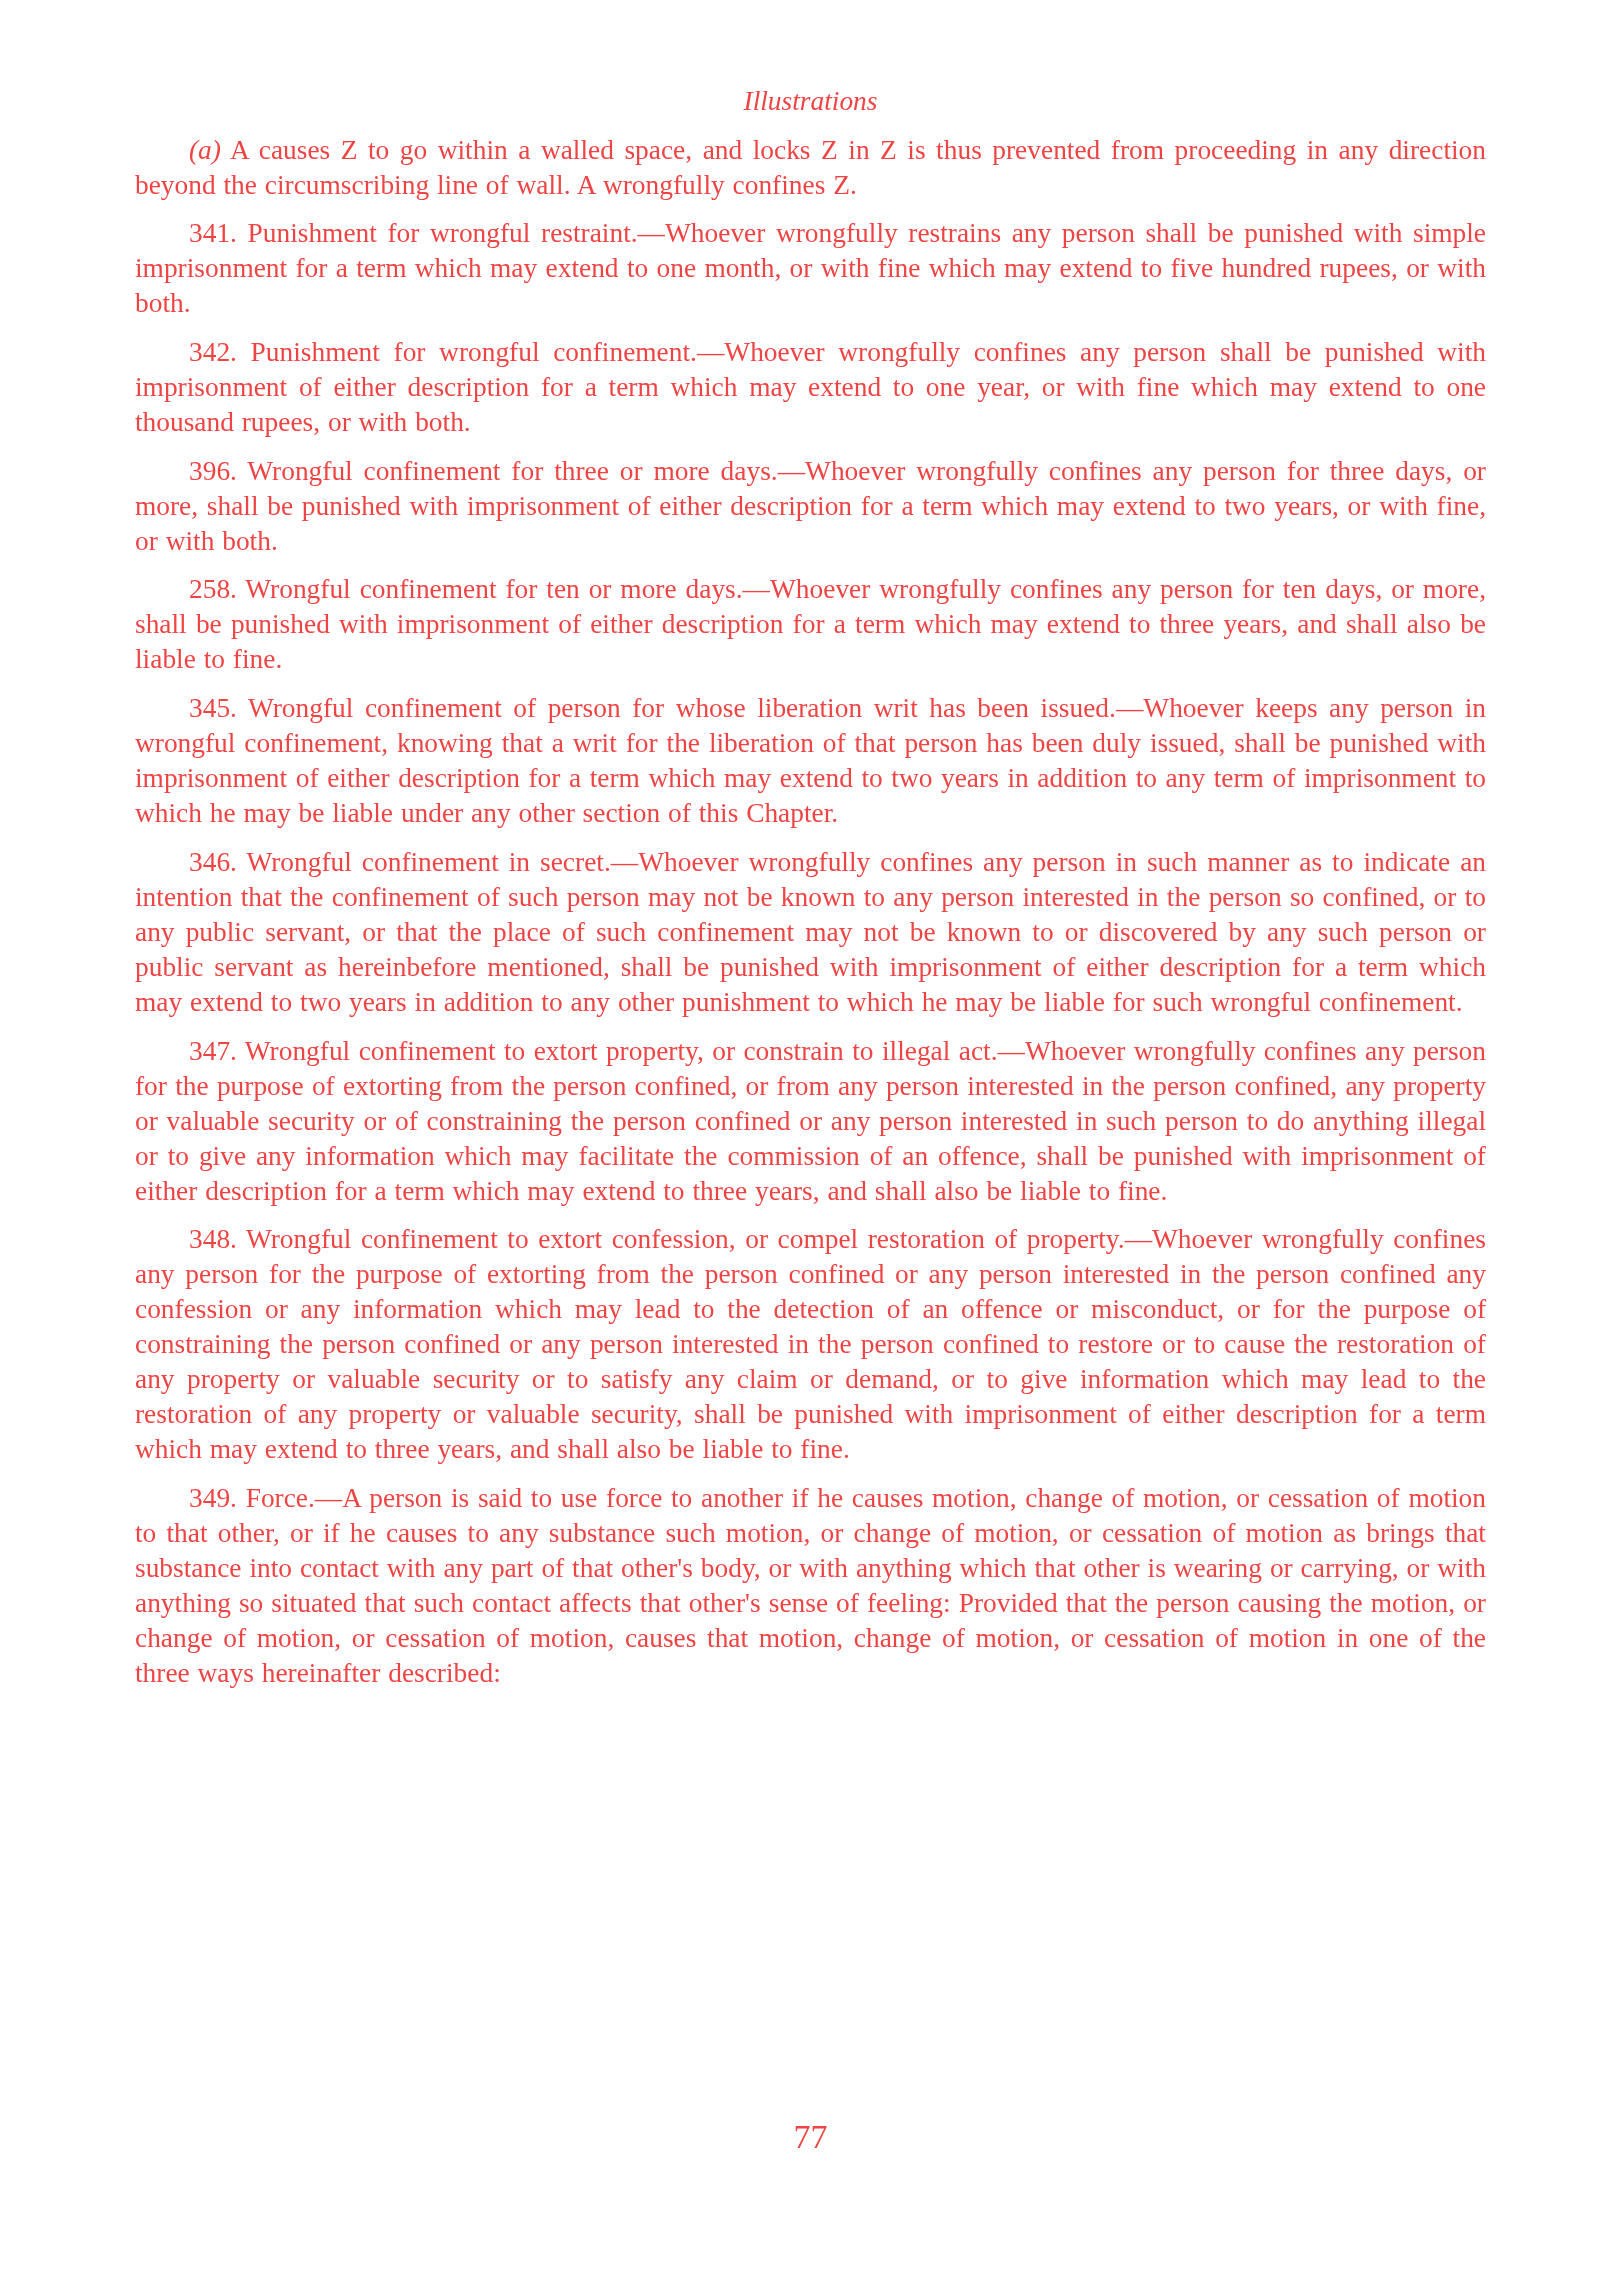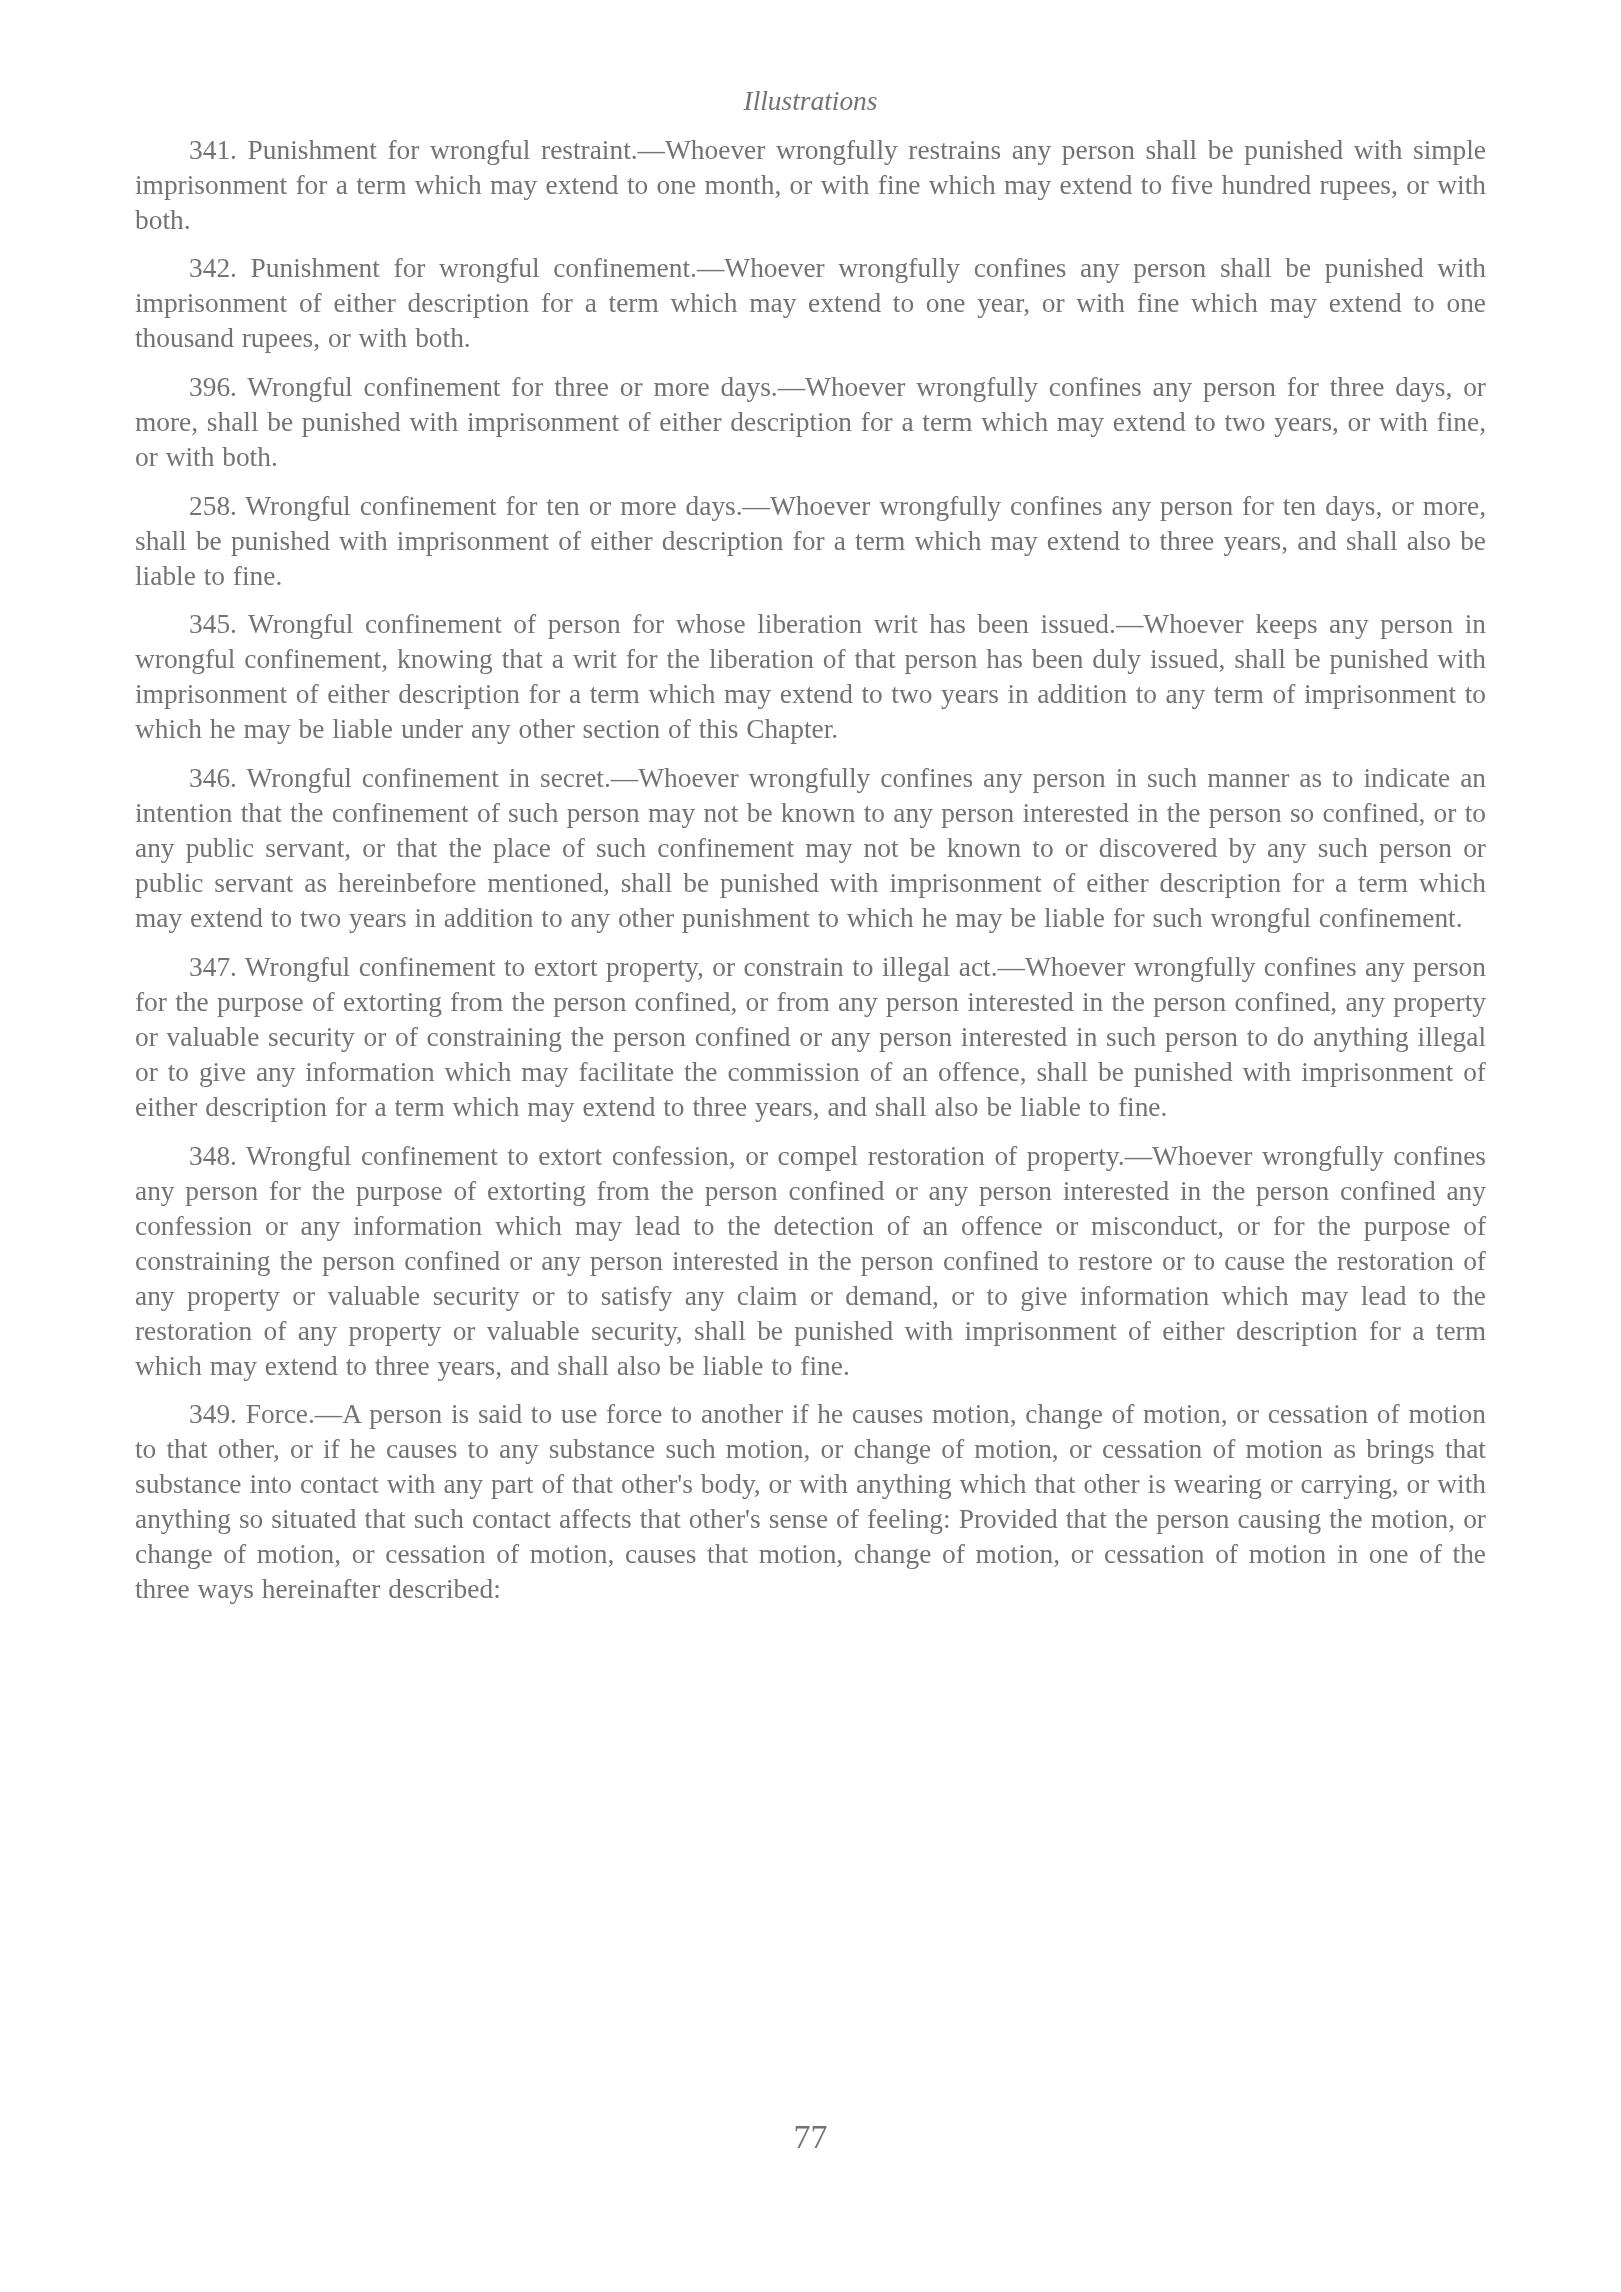--- a/index.html
+++ b/index.html
@@ -1,21 +1,21 @@
 <!DOCTYPE html>
 <html><head>
 <meta charset="utf-8">
 <style>
   html, body { margin: 0; padding: 0; background: #ffffff; }
   .page {
     position: relative;
     width: 1621px;
     height: 2293px;
     background: #ffffff;
-    color: #737373;
+    color: #ef4444;
     font-family: "Liberation Serif", serif;
     overflow: hidden;
   }
   .content {
     position: absolute;
     left: 135px;
     right: 135px;
     top: 84px;
   }
   .para {
@@ -48,20 +48,21 @@
   }
 </style>
 </head>
 <body>
 
 <div class="page">
   <div class="content">
 
     <p class="center-heading">Illustrations</p>
 
+    <p class="para"><span class="marker">(a)</span><span> A causes Z to go within a walled space, and locks Z in Z is thus prevented from proceeding in any direction beyond the circumscribing line of wall. A wrongfully confines Z.</span></p>
 
 
     <p class="para"><span class="bold">341. Punishment for wrongful restraint</span><span>.—Whoever wrongfully restrains any person shall be punished with simple imprisonment for a term which may extend to one month, or with fine which may extend to five hundred rupees, or with both.</span></p>
 
     <p class="para"><span class="bold">342. Punishment for wrongful confinement</span><span>.—Whoever wrongfully confines any person shall be punished with imprisonment of either description for a term which may extend to one year, or with fine which may extend to one thousand rupees, or with both.</span></p>
 
     <p class="para"><span class="bold">396. Wrongful confinement for three or more days</span><span>.—Whoever wrongfully confines any person for three days, or more, shall be punished with imprisonment of either description for a term which may extend to two years, or with fine, or with both.</span></p>
 
     <p class="para"><span class="bold">258. Wrongful confinement for ten or more days</span><span>.—Whoever wrongfully confines any person for ten days, or more, shall be punished with imprisonment of either description for a term which may extend to three years, and shall also be liable to fine.</span></p>
 

